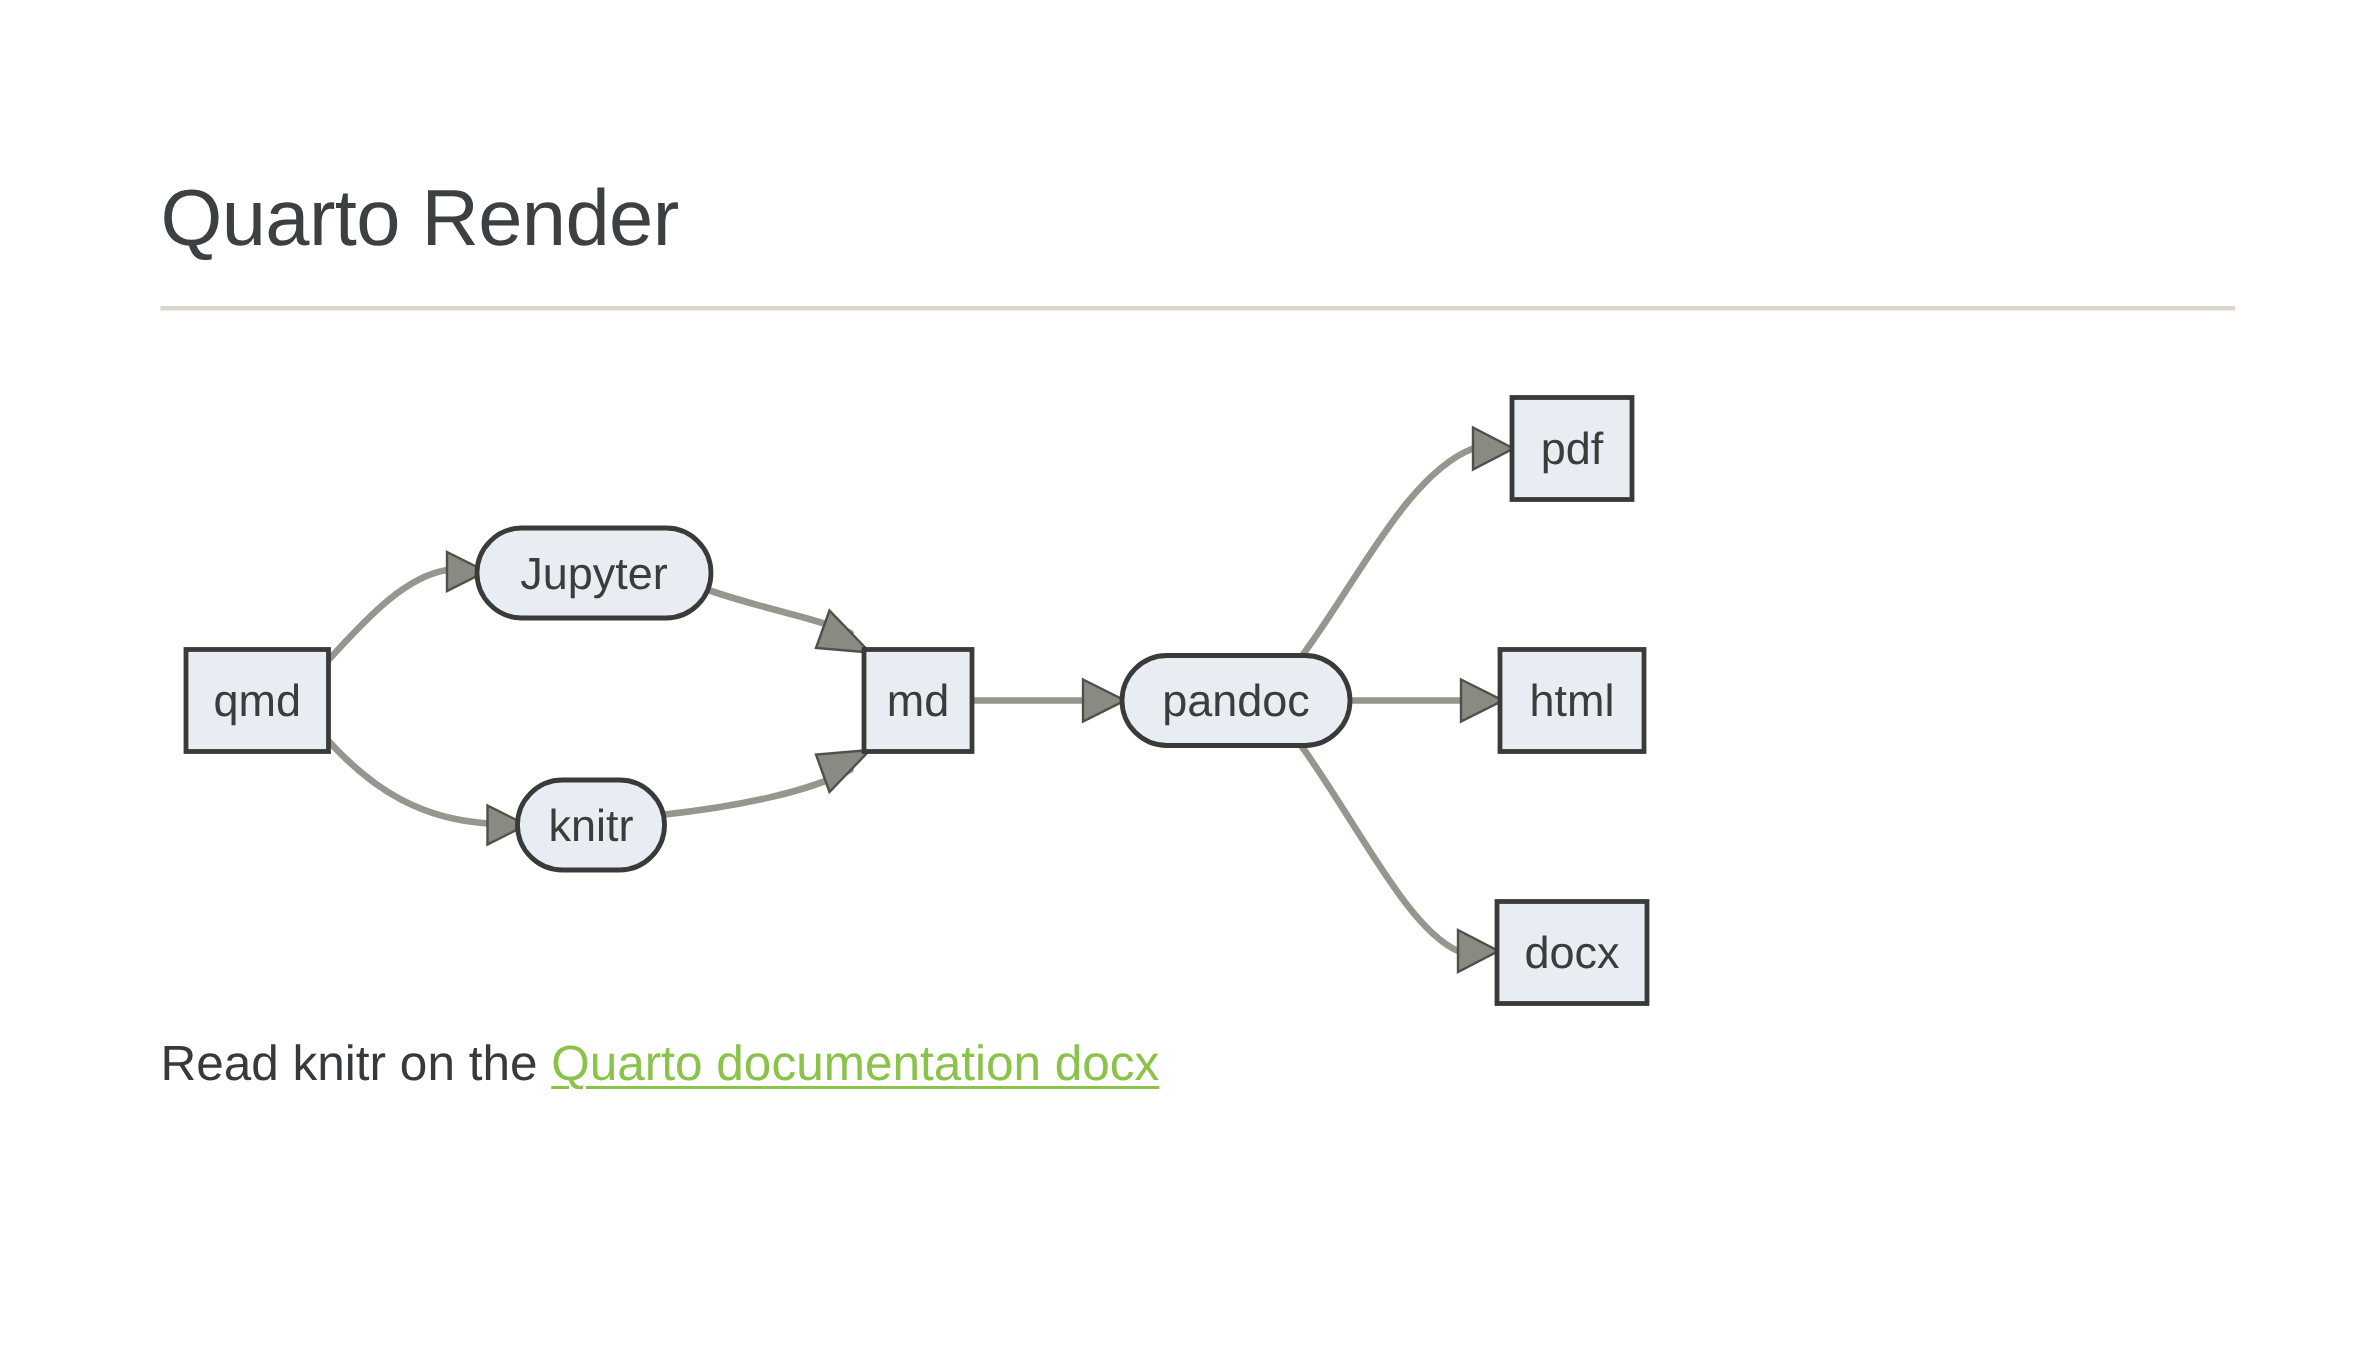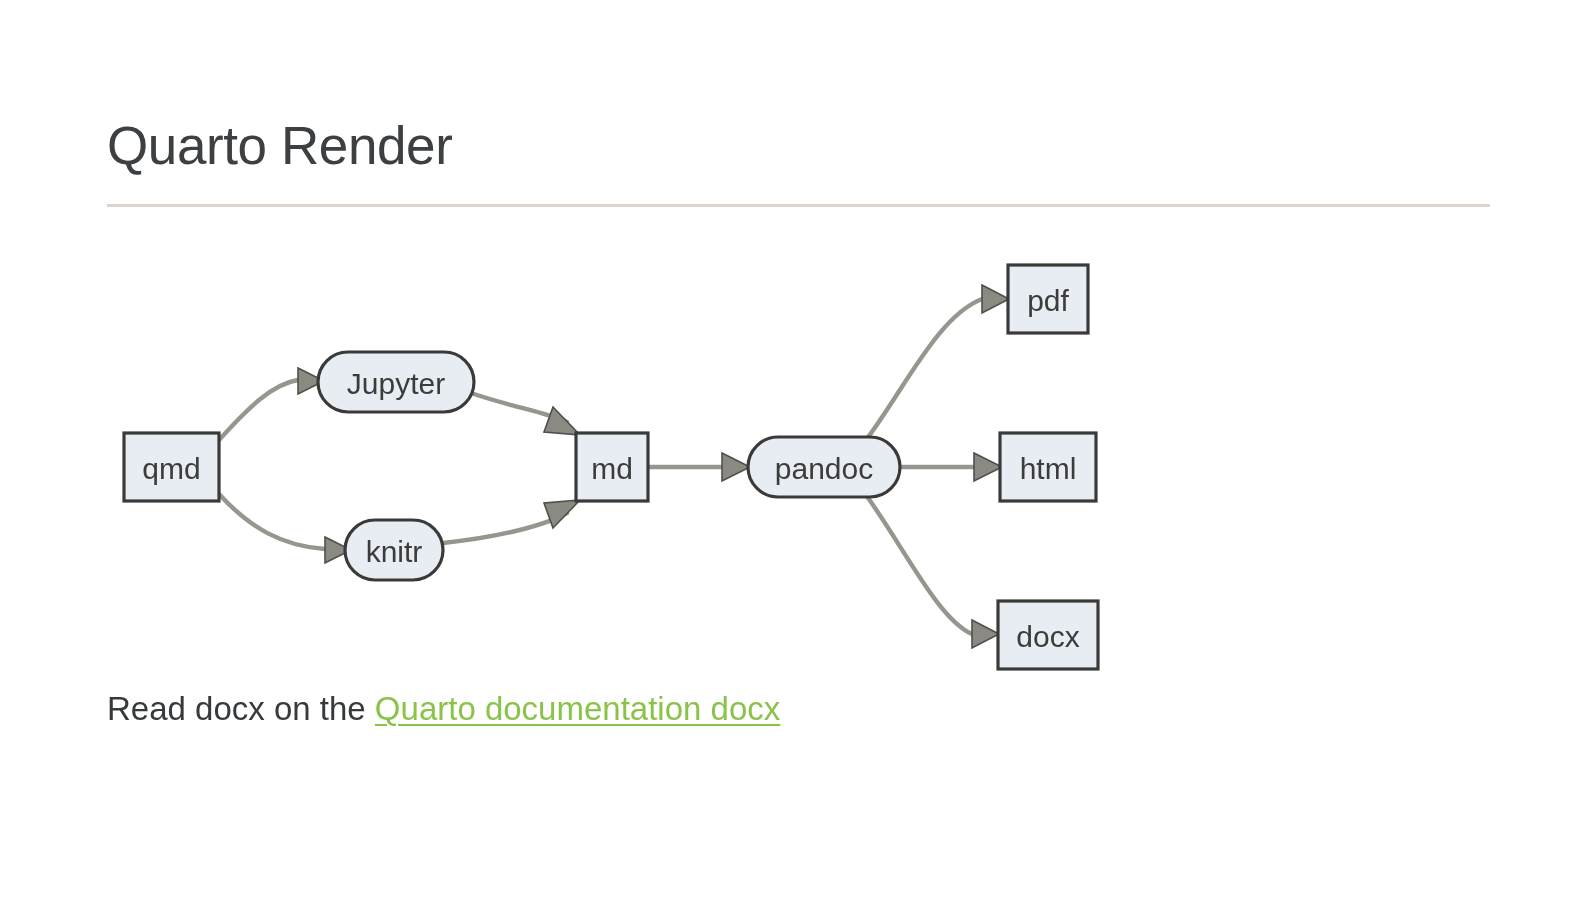--- a/index.html
+++ b/index.html
@@ -200,15 +200,15 @@
         <text class="node-label" x="1048" y="452">html</text>
       </g>
 
       <g>
         <rect class="node-shape" x="998" y="585" width="100" height="68" rx="0"></rect>
         <text class="node-label" x="1048" y="620">docx</text>
       </g>
     </svg>
   </div>
 
-  <p class="read-more"><span>Read docx on the </span><a class="doc-link">Quarto documentation docx</a></p>
+  <p class="read-more"><span>Read knitr on the </span><a class="doc-link">Quarto documentation docx</a></p>
 
 </div>
 
 </body></html>

